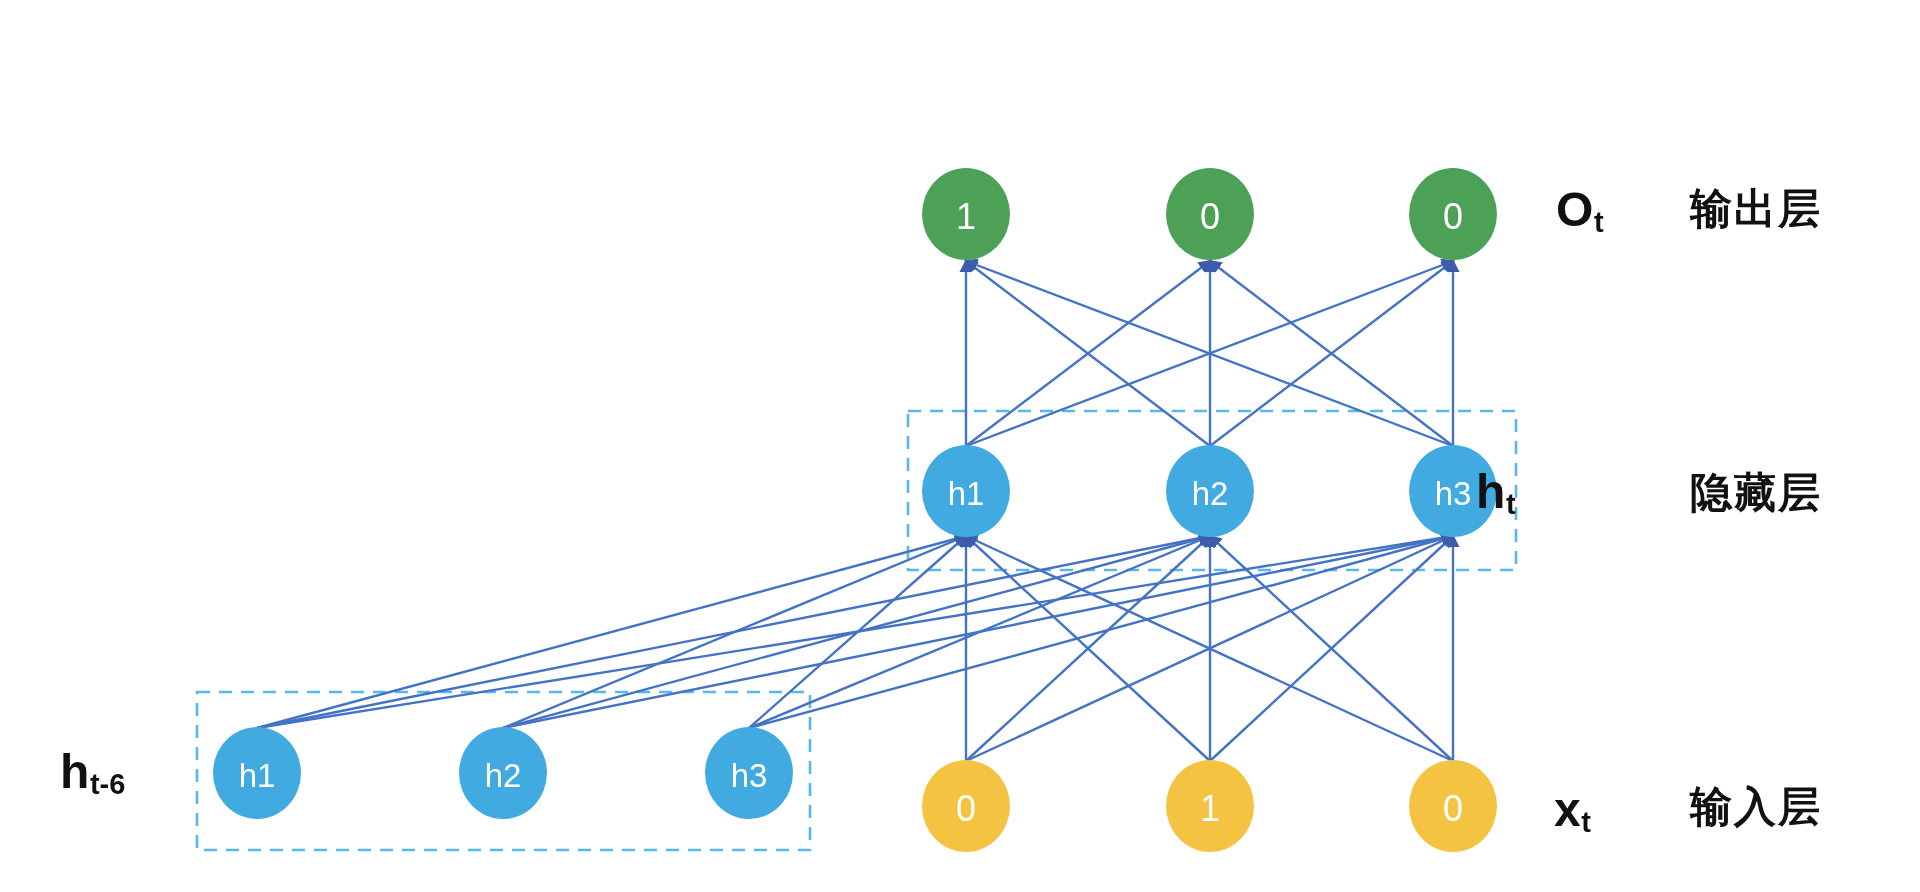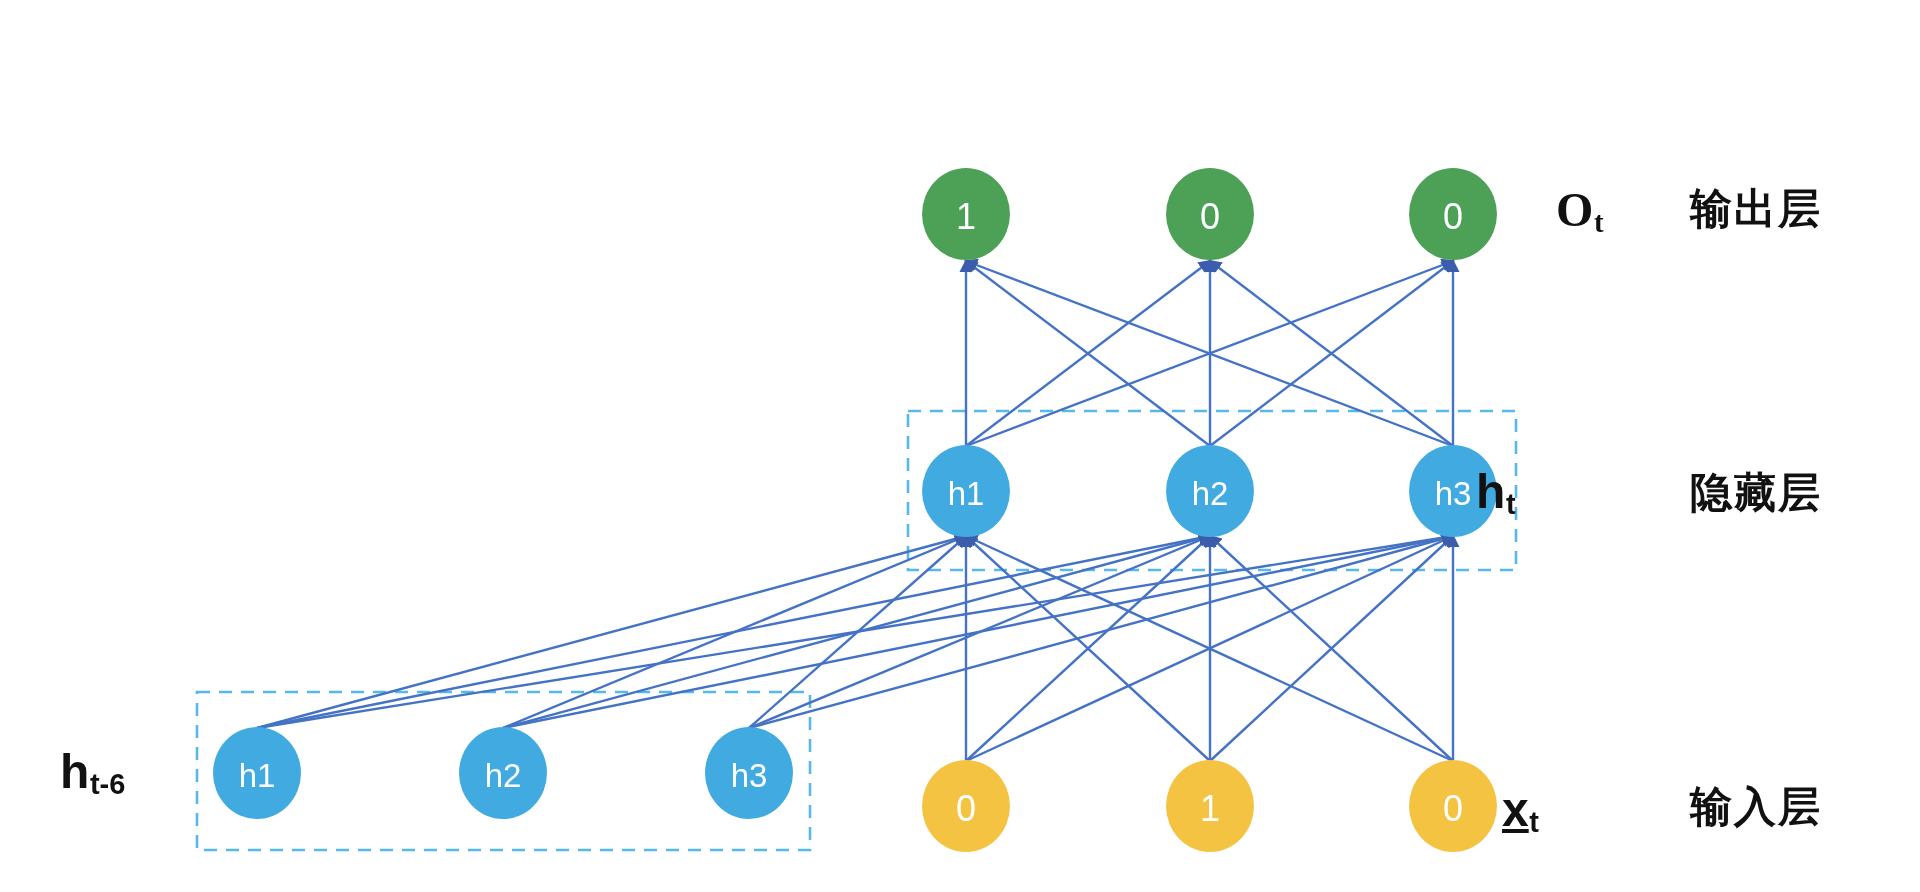--- a/index.html
+++ b/index.html
@@ -127,27 +127,27 @@
       <g>
         <ellipse cx="1210" cy="806" rx="44" ry="46" fill="#f5c342"></ellipse>
         <text x="1210" y="808" fill="#ffffff" text-anchor="middle" dominant-baseline="central" font-size="36" font-weight="500" font-family="&quot;Liberation Sans&quot;, &quot;DejaVu Sans&quot;, sans-serif">1</text>
       </g>
       <g>
         <ellipse cx="1453" cy="806" rx="44" ry="46" fill="#f5c342"></ellipse>
         <text x="1453" y="808" fill="#ffffff" text-anchor="middle" dominant-baseline="central" font-size="36" font-weight="500" font-family="&quot;Liberation Sans&quot;, &quot;DejaVu Sans&quot;, sans-serif">0</text>
       </g>
     </svg>
 
-  <div class="layer-label sym" style="left:1556px; top:186px;font-family:Liberation Serif, serif;"><span>O</span><span class="sub">t</span></div>
+  <div class="layer-label sym" style="left:1556px; top:186px;"><span>O</span><span class="sub">t</span></div>
 
   <div class="layer-label cjk" style="left:1690px; top:188px;text-align:right;">输出层</div>
 
   <div class="layer-label sym" style="left:1476px; top:468px;"><span>h</span><span class="sub">t</span></div>
 
   <div class="layer-label cjk" style="left:1690px; top:472px;">隐藏层</div>
 
-  <div class="layer-label sym" style="left:1502px; top:786px;text-decoration:underline;"><span>x</span><span class="sub">t</span></div>
+  <div class="layer-label sym" style="left:1554px; top:786px;"><span>x</span><span class="sub">t</span></div>
 
   <div class="layer-label cjk" style="left:1690px; top:786px;text-align:center;">输入层</div>
 
   <div class="layer-label sym" style="left:60px; top:748px;"><span>h</span><span class="sub">t-6</span></div>
 
 </div>
 
 </body></html>

